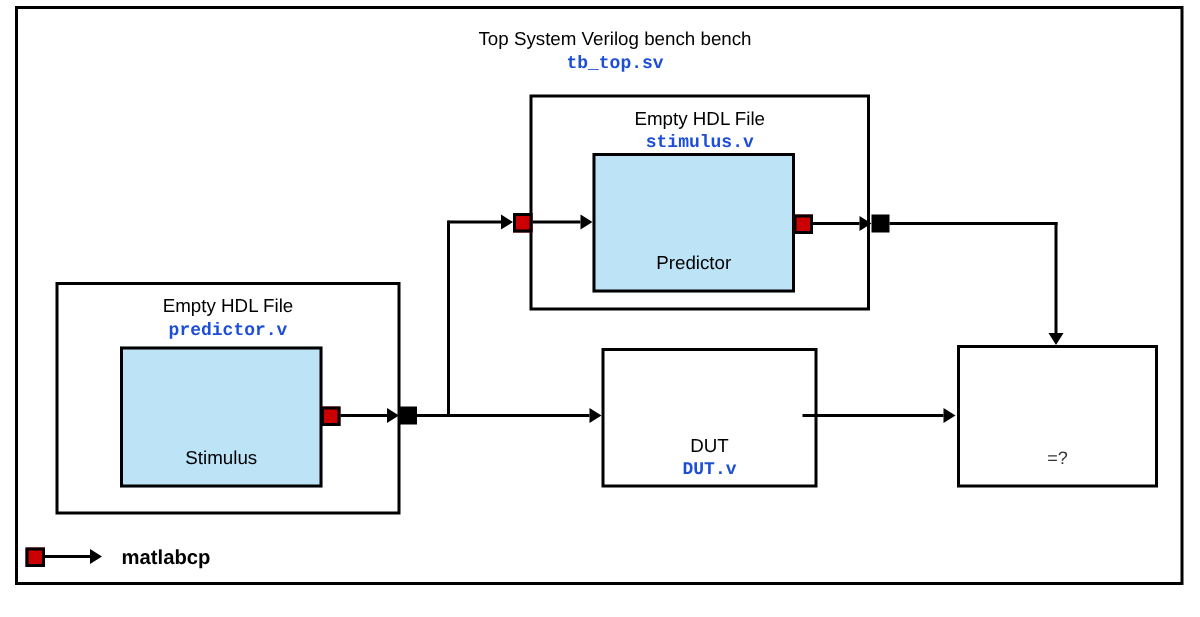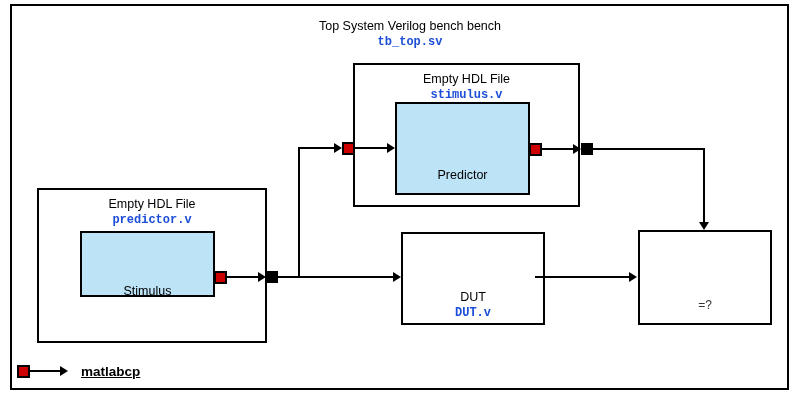--- a/index.html
+++ b/index.html
@@ -61,21 +61,21 @@
   }
   .port-black {
     position: absolute; width: 12px; height: 12px;
     background: var(--port-black, #000);
   }
 
   .compare-label { font-size: 12px; color: #333; }
 
   .legend-label {
     position: absolute; left: 81px; top: 364px;
-    font-size: 13.5px; font-weight: bold; color: #000; text-decoration: underline;
+    font-size: 13.5px; font-weight: bold; color: #000;
   }
 </style>
 </head>
 <body>
 
 <div class="canvas">
 
   <div class="frame"></div>
 
   <div class="diagram-title">
@@ -96,21 +96,21 @@
     </div>
   </div>
 
   <div class="box" style="left:37px; top:188px; width:230px; height:155px;">
     <div class="top-col">
       <div class="lbl-sans">Empty HDL File</div>
       <div class="lbl-mono">predictor.v</div>
     </div>
   </div>
 
-  <div class="box blue" style="left:80px; top:231px; width:135px; height:66px;">
+  <div class="box blue" style="left:80px; top:231px; width:135px; height:94px;">
     <div class="center-col">
       <div class="lbl-sans">Stimulus</div>
     </div>
   </div>
 
   <div class="box" style="left:401px; top:232px; width:144px; height:93px;">
     <div class="center-col">
       <div class="lbl-sans">DUT</div>
       <div class="lbl-mono">DUT.v</div>
     </div>

